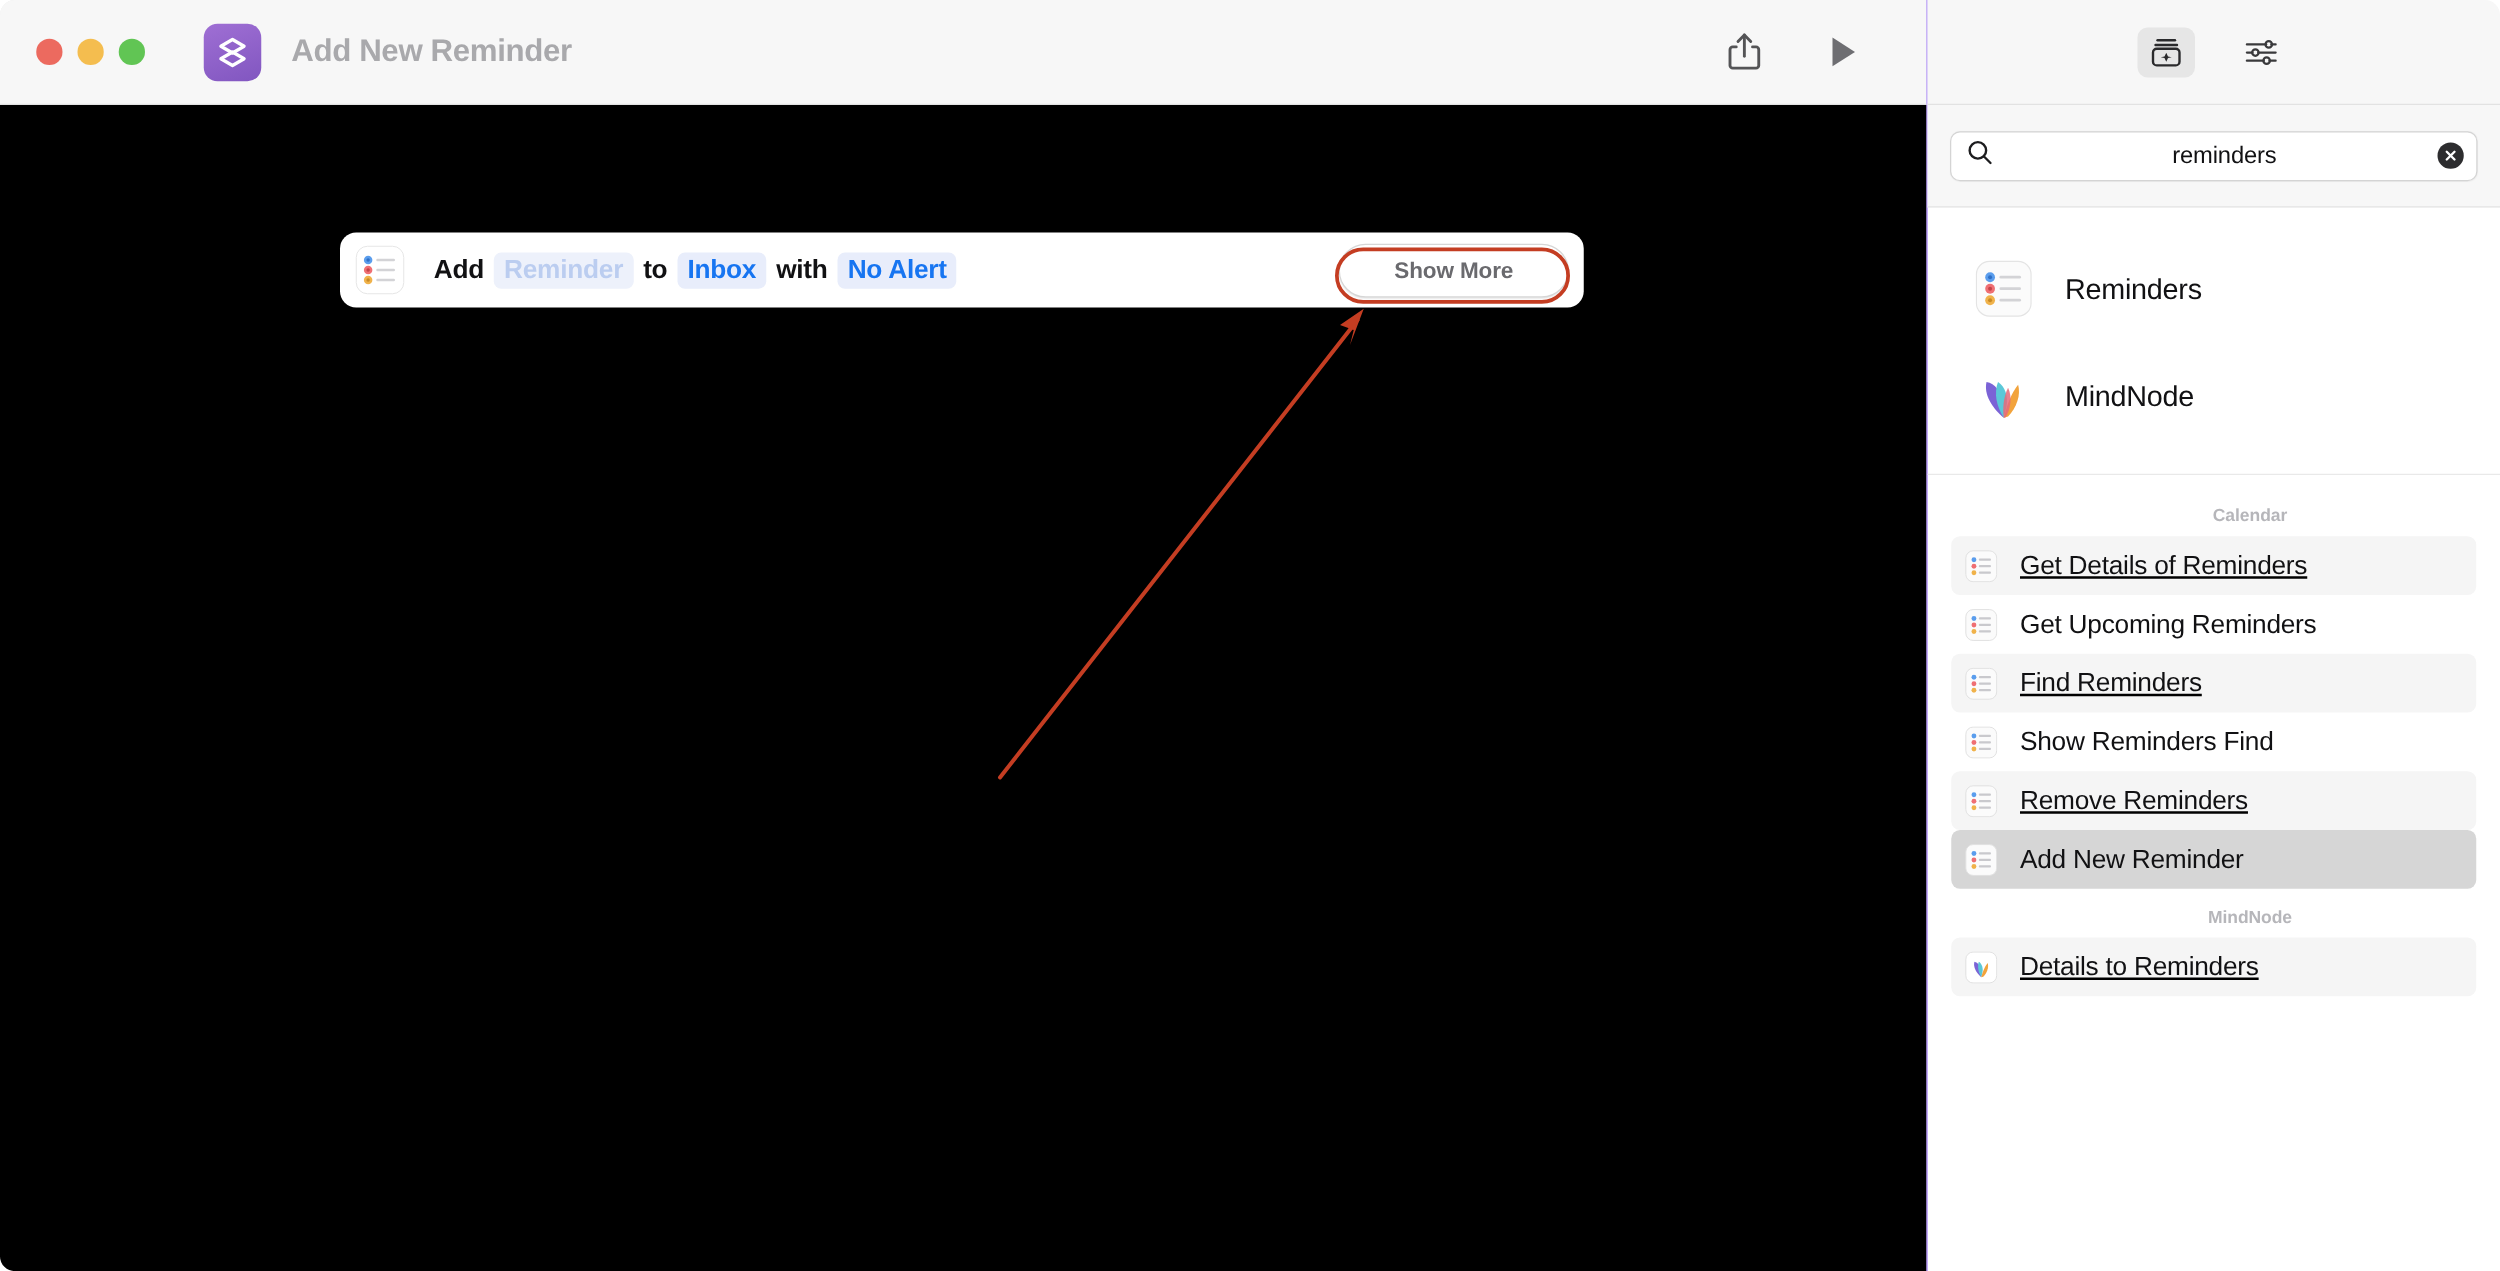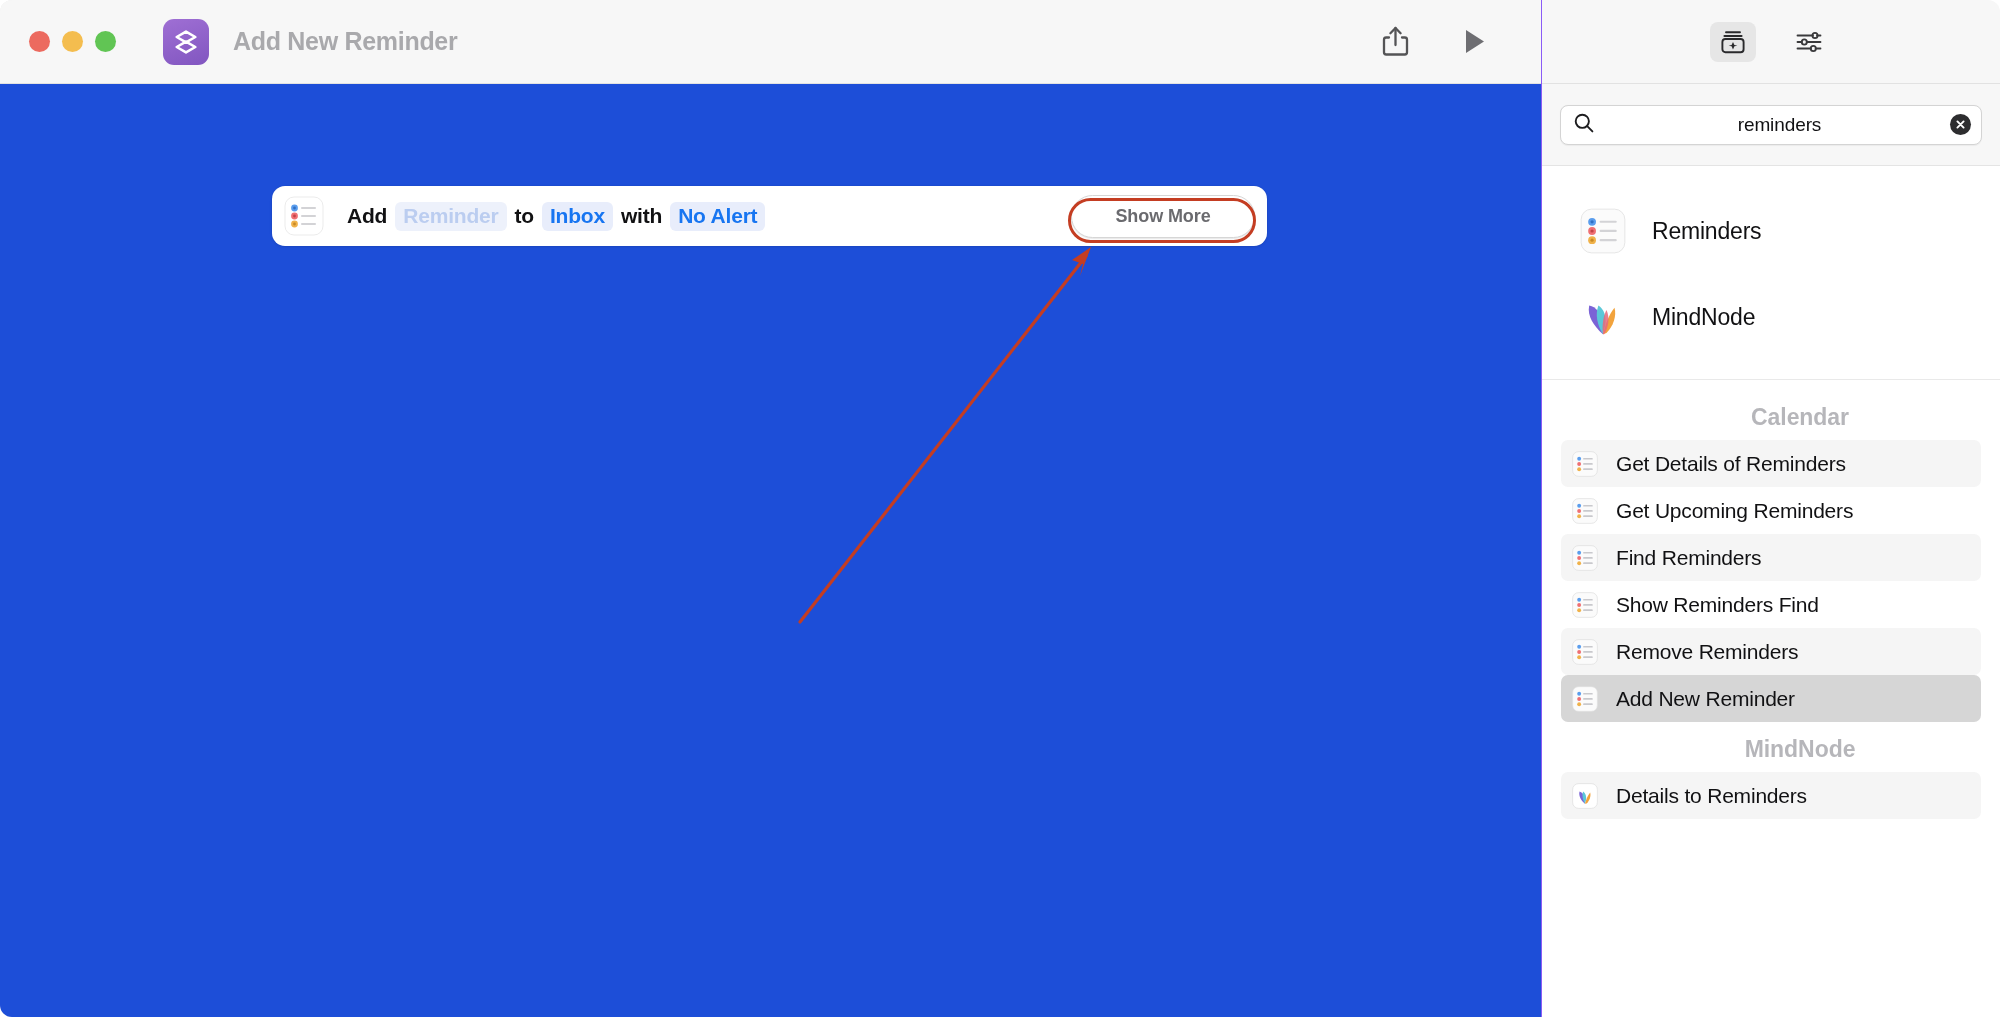--- a/index.html
+++ b/index.html
@@ -67,21 +67,21 @@
   .tb-btn {
     width:40px; height:40px;
     display:flex; align-items:center; justify-content:center;
     border-radius:7px;
   }
 
   
   .canvas {
     position:relative;
     flex:1 1 auto;
-    background:#1d4ed8;
+    background:#000000;
     overflow:hidden;
   }
   .action-card {
     position:absolute;
     left:272px; top:102px;
     width:995px; height:60px;
     background:#ffffff;
     border-radius:13px;
     box-shadow:0 1px 3px rgba(0,0,0,0.10), 0 0 0 0.5px rgba(0,0,0,0.04);
     display:flex; align-items:center;
@@ -218,34 +218,34 @@
     color:#111113;
     letter-spacing:-0.2px;
   }
 
   .results {
     flex:1 1 auto;
     overflow:hidden;
     padding-top:10px;
   }
   .group-header {
-    font-size:23px;
+    font-size:14px;
     font-weight:700;
     color:#b6b6ba;
     letter-spacing:-0.05px;
     padding:14px 0 9px 58px;
   }
   .res-row {
     height:47px;
     margin:0 19px;
     border-radius:7px;
     display:flex; align-items:center;
     padding-left:11px;
   }
-  .res-row.stripe { background:#f5f5f5; }
+  .res-row.stripe { background:#f5f5f5;text-decoration:underline; }
   .res-row.selected { background:#d6d6d6; }
   .res-icon { width:26px; height:26px; flex:0 0 26px; }
   .res-label {
     margin-left:18px;
     font-size:21px;
     color:#111113;
     letter-spacing:-0.2px;
     white-space:nowrap;
   }
 </style>

